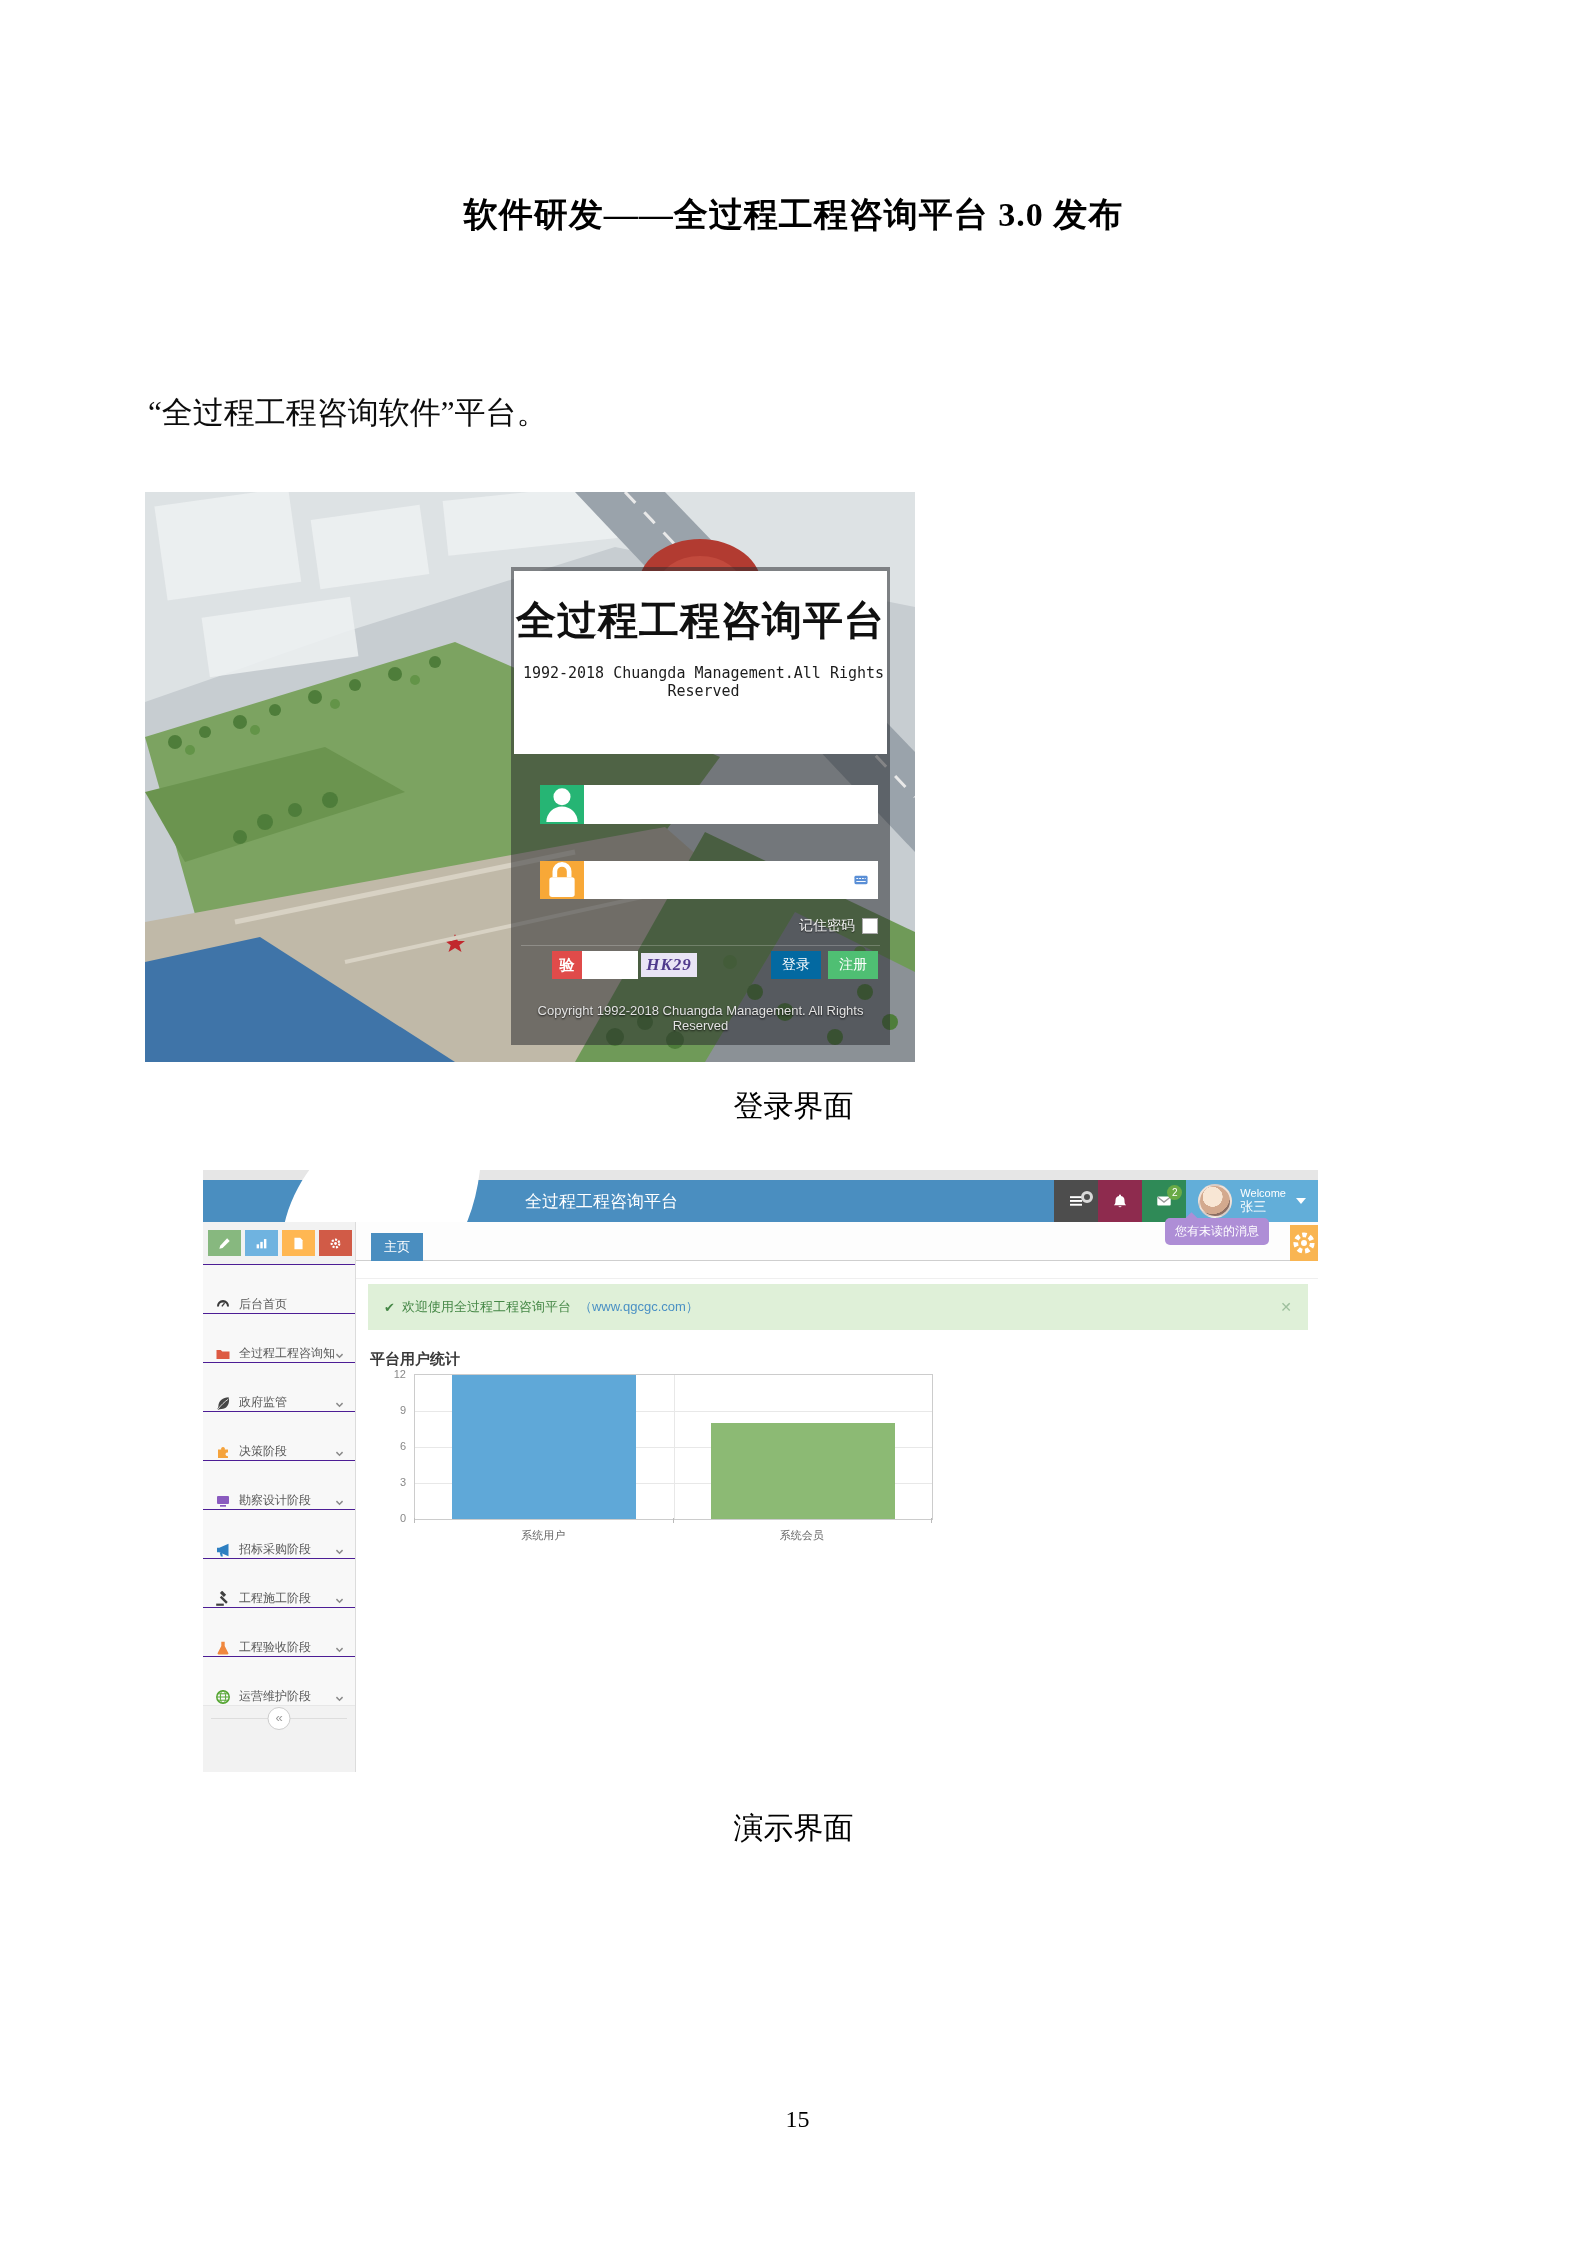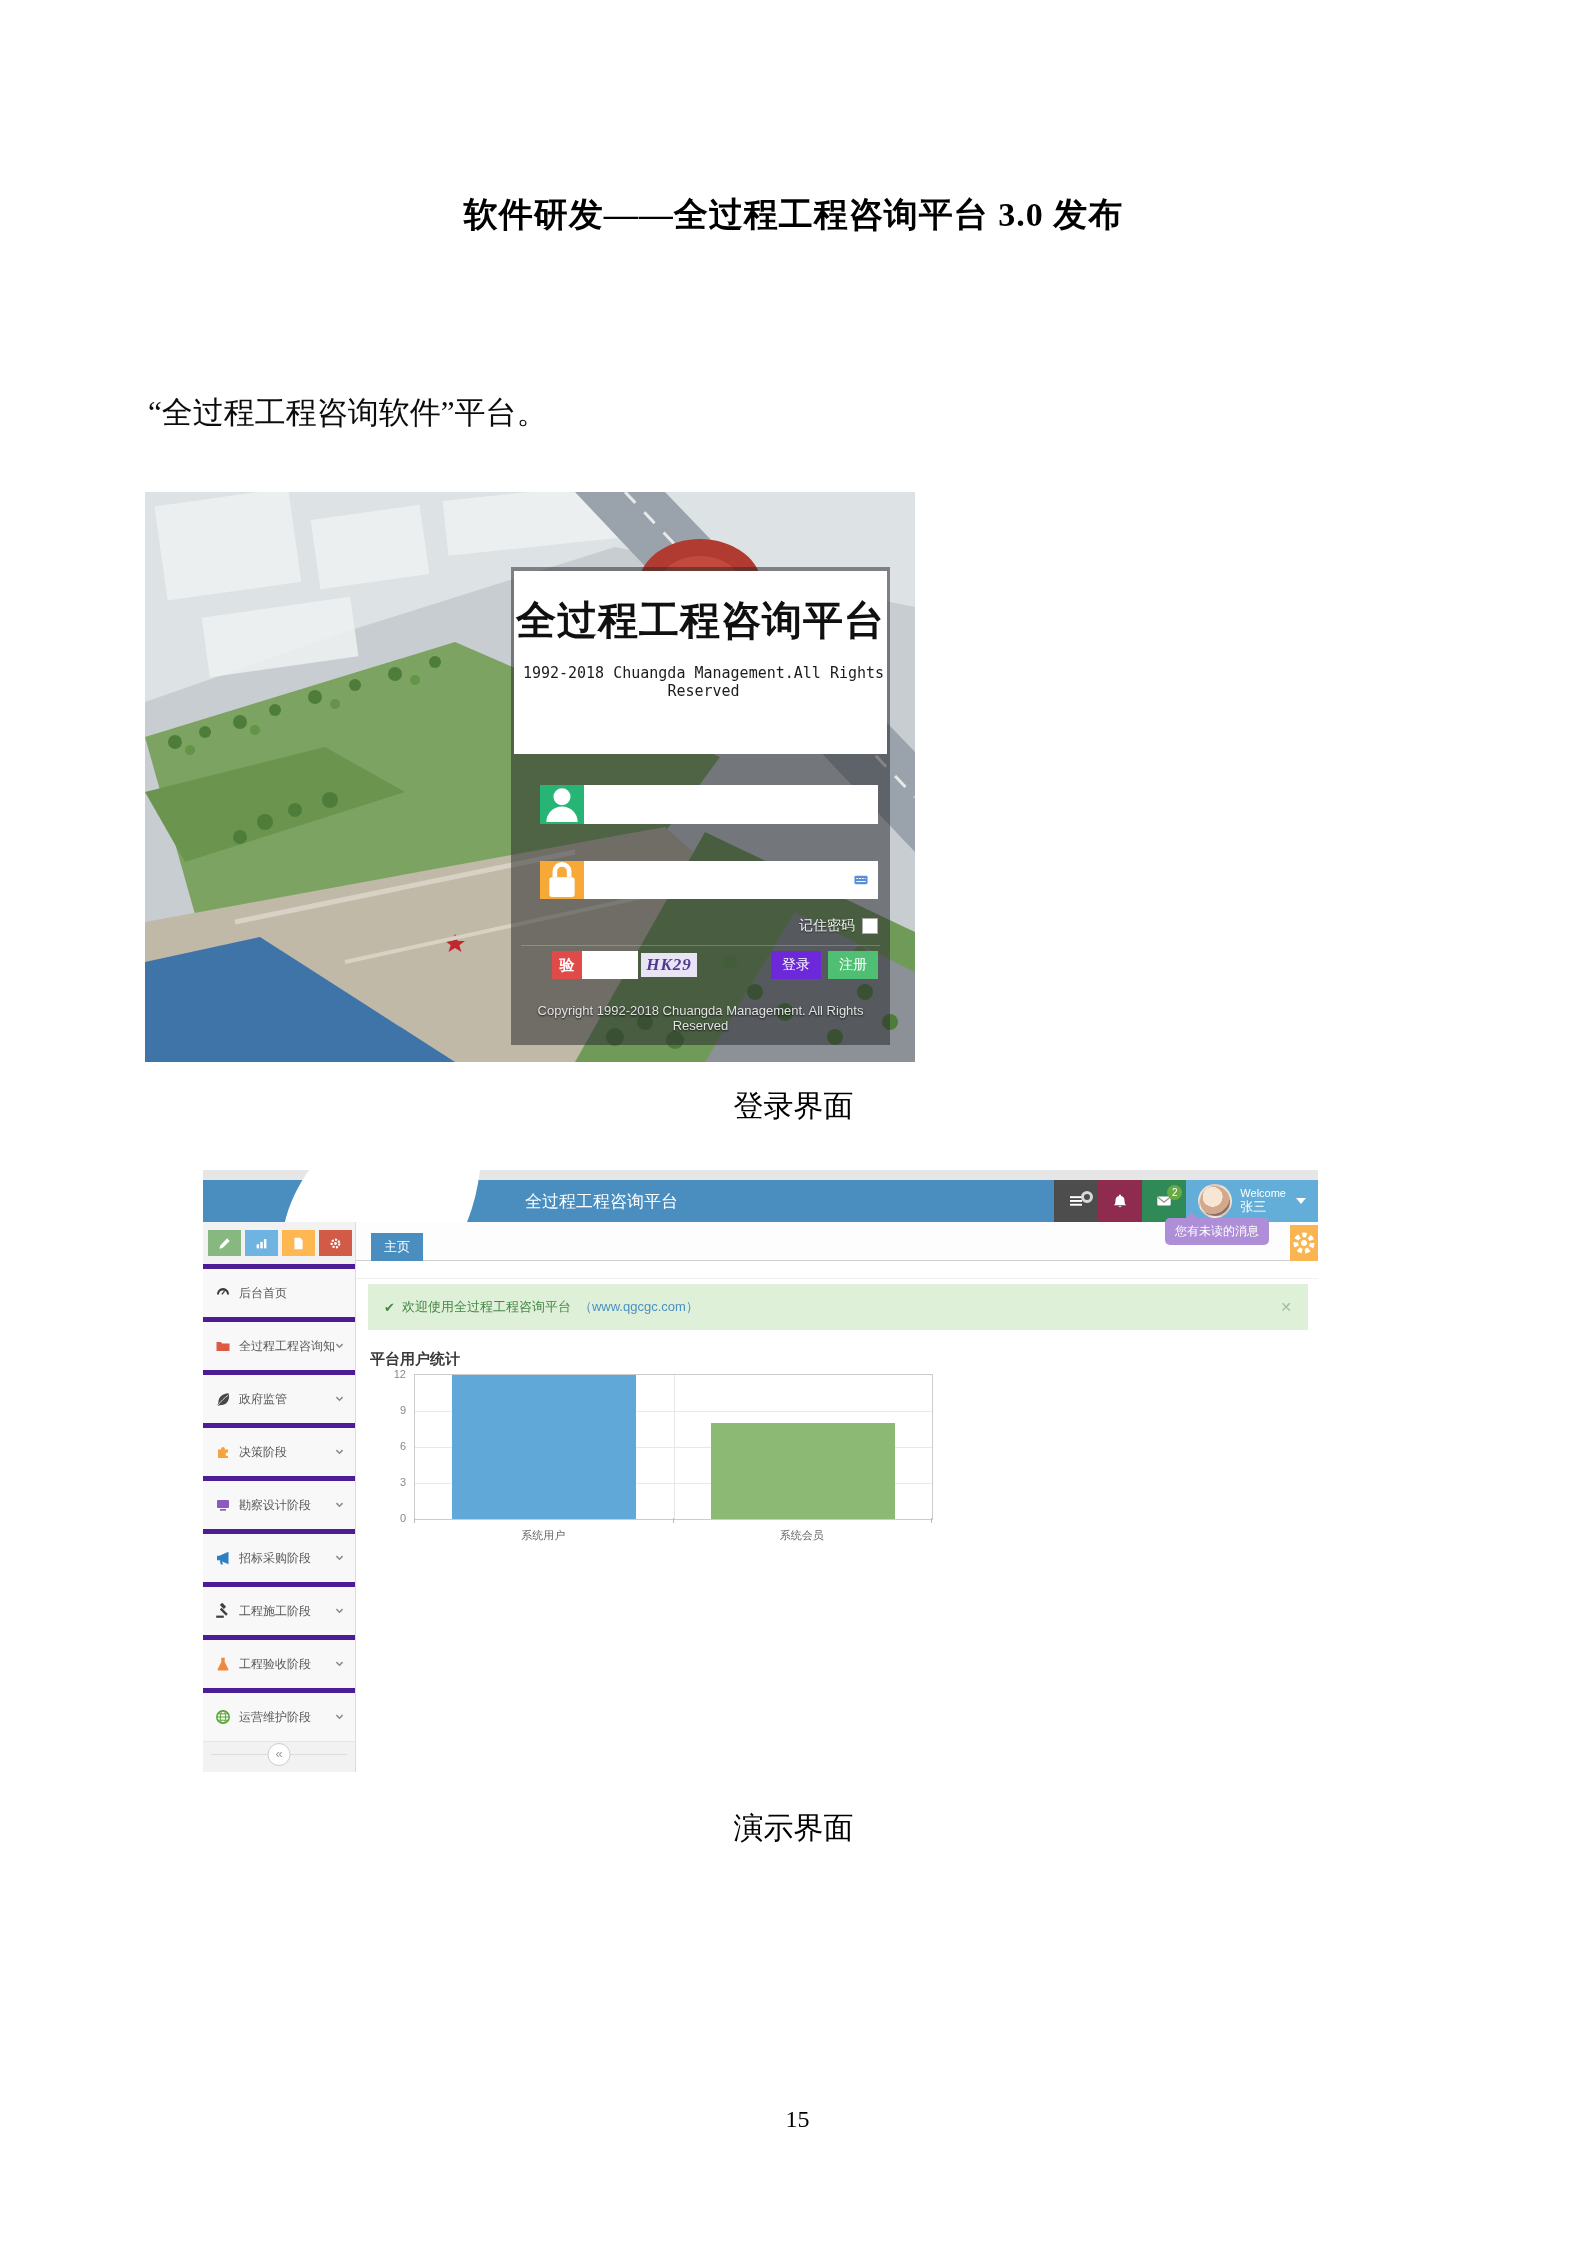--- a/index.html
+++ b/index.html
@@ -39,21 +39,21 @@
   .lcheck{width:14px;height:14px;background:#fff;border:1px solid #aaa;}
   .lsep{position:absolute;top:378px;left:10px;right:10px;border-top:1px solid rgba(255,255,255,.22);}
   .lcaptcha{position:absolute;top:384px;left:41px;right:12px;height:28px;display:flex;align-items:center;}
   .cap-ic{width:30px;height:28px;background:#e04b4a;color:#fff;display:flex;align-items:center;justify-content:center;
     font:bold 15px "Liberation Sans",sans-serif;flex:none;}
   .cap-input{width:56px;height:28px;border:0;outline:none;background:#fff;flex:none;font:15px "Liberation Sans",sans-serif;padding:0 4px;box-sizing:border-box;}
   .cap-code{width:56px;height:24px;margin-left:3px;background:#e9e4f5;color:#503a8c;display:flex;align-items:center;justify-content:center;
     font:italic bold 17px "Liberation Serif",serif;letter-spacing:1px;flex:none;}
   .lbtn{height:28px;padding:0 11px;color:#fff;border:0;display:flex;align-items:center;
     font:14px "Liberation Sans",sans-serif;cursor:pointer;flex:none;}
-  #btn-login{margin-left:auto;background:#6d28d9;font-family:Liberation Serif, serif;}
+  #btn-login{margin-left:auto;background:#0369a1;font-family:Liberation Serif, serif;}
   #btn-reg{margin-left:7px;background:#4fbf73;}
   .lcopy{position:absolute;bottom:12px;left:0;right:0;text-align:center;
     font:13px "Liberation Sans",sans-serif;color:#e3e3e3;text-shadow:0 1px 2px rgba(0,0,0,.85);}
 
   
   .fig-dash{position:absolute;left:203px;top:1170px;width:1115px;height:602px;font-size:13px;}
   .dash-strip{height:10px;background:#e6e6e6;}
   .dash-nav{height:42px;background:#4a8ec0;display:flex;align-items:stretch;color:#fff;}
   .brand{display:flex;align-items:center;gap:8px;margin-left:14px;font-size:17px;}
   .brand svg{width:17px;height:17px;}
@@ -68,21 +68,21 @@
     background:radial-gradient(circle at 42% 36%,#f8e6d4 0 38%,#d3a98e 39% 66%,#8d6f63 67% 100%);}
   .nav-names{display:flex;flex-direction:column;line-height:1.15;}
   .nav-welcome{font-size:11px;}
   .nav-uname{font-size:13px;}
   .caret{width:0;height:0;border-left:5px solid transparent;border-right:5px solid transparent;border-top:6px solid #fff;margin-left:2px;}
   .dash-body{position:absolute;top:52px;left:0;right:0;bottom:0;display:flex;}
   .side{width:152px;flex:none;background:#f2f2f2;border-right:1px solid #dcdcdc;position:relative;}
   .side-btns{display:flex;gap:4px;padding:8px 0 8px 5px;}
   .sbtn{width:33px;height:26px;display:flex;align-items:center;justify-content:center;color:#fff;cursor:pointer;}
   .sbtn svg{width:13px;height:13px;}
-  .smenu-item{height:48px;display:flex;align-items:center;border-top:5px solid #4c1d95;padding:0 10px 0 12px;
+  .smenu-item{height:48px;display:flex;align-items:flex-end;border-top:1px solid #4c1d95;padding:0 10px 0 12px;
     color:#585858;font-size:12px;cursor:pointer;background:#f8f8f8;}
   .smenu-item .mi-ic{width:16px;height:16px;margin-right:8px;flex:none;}
   .smenu-item .mi-ic svg{width:15px;height:15px;}
   .mi-label{flex:1;overflow:hidden;white-space:nowrap;}
   .mi-chev{width:11px;height:11px;color:#8a8a8a;flex:none;}
   .mi-chev svg{width:11px;height:11px;}
   .side-toggle{position:relative;height:26px;border-top:1px solid #e7e7e7;}
   .side-toggle .tline{position:absolute;left:8px;right:8px;top:12px;border-top:1px solid #ddd;}
   .tcirc{position:absolute;left:50%;top:1px;transform:translateX(-50%);width:21px;height:21px;border-radius:50%;
     background:#fff;border:1px solid #ccc;color:#999;font-size:13px;line-height:19px;text-align:center;cursor:pointer;}

